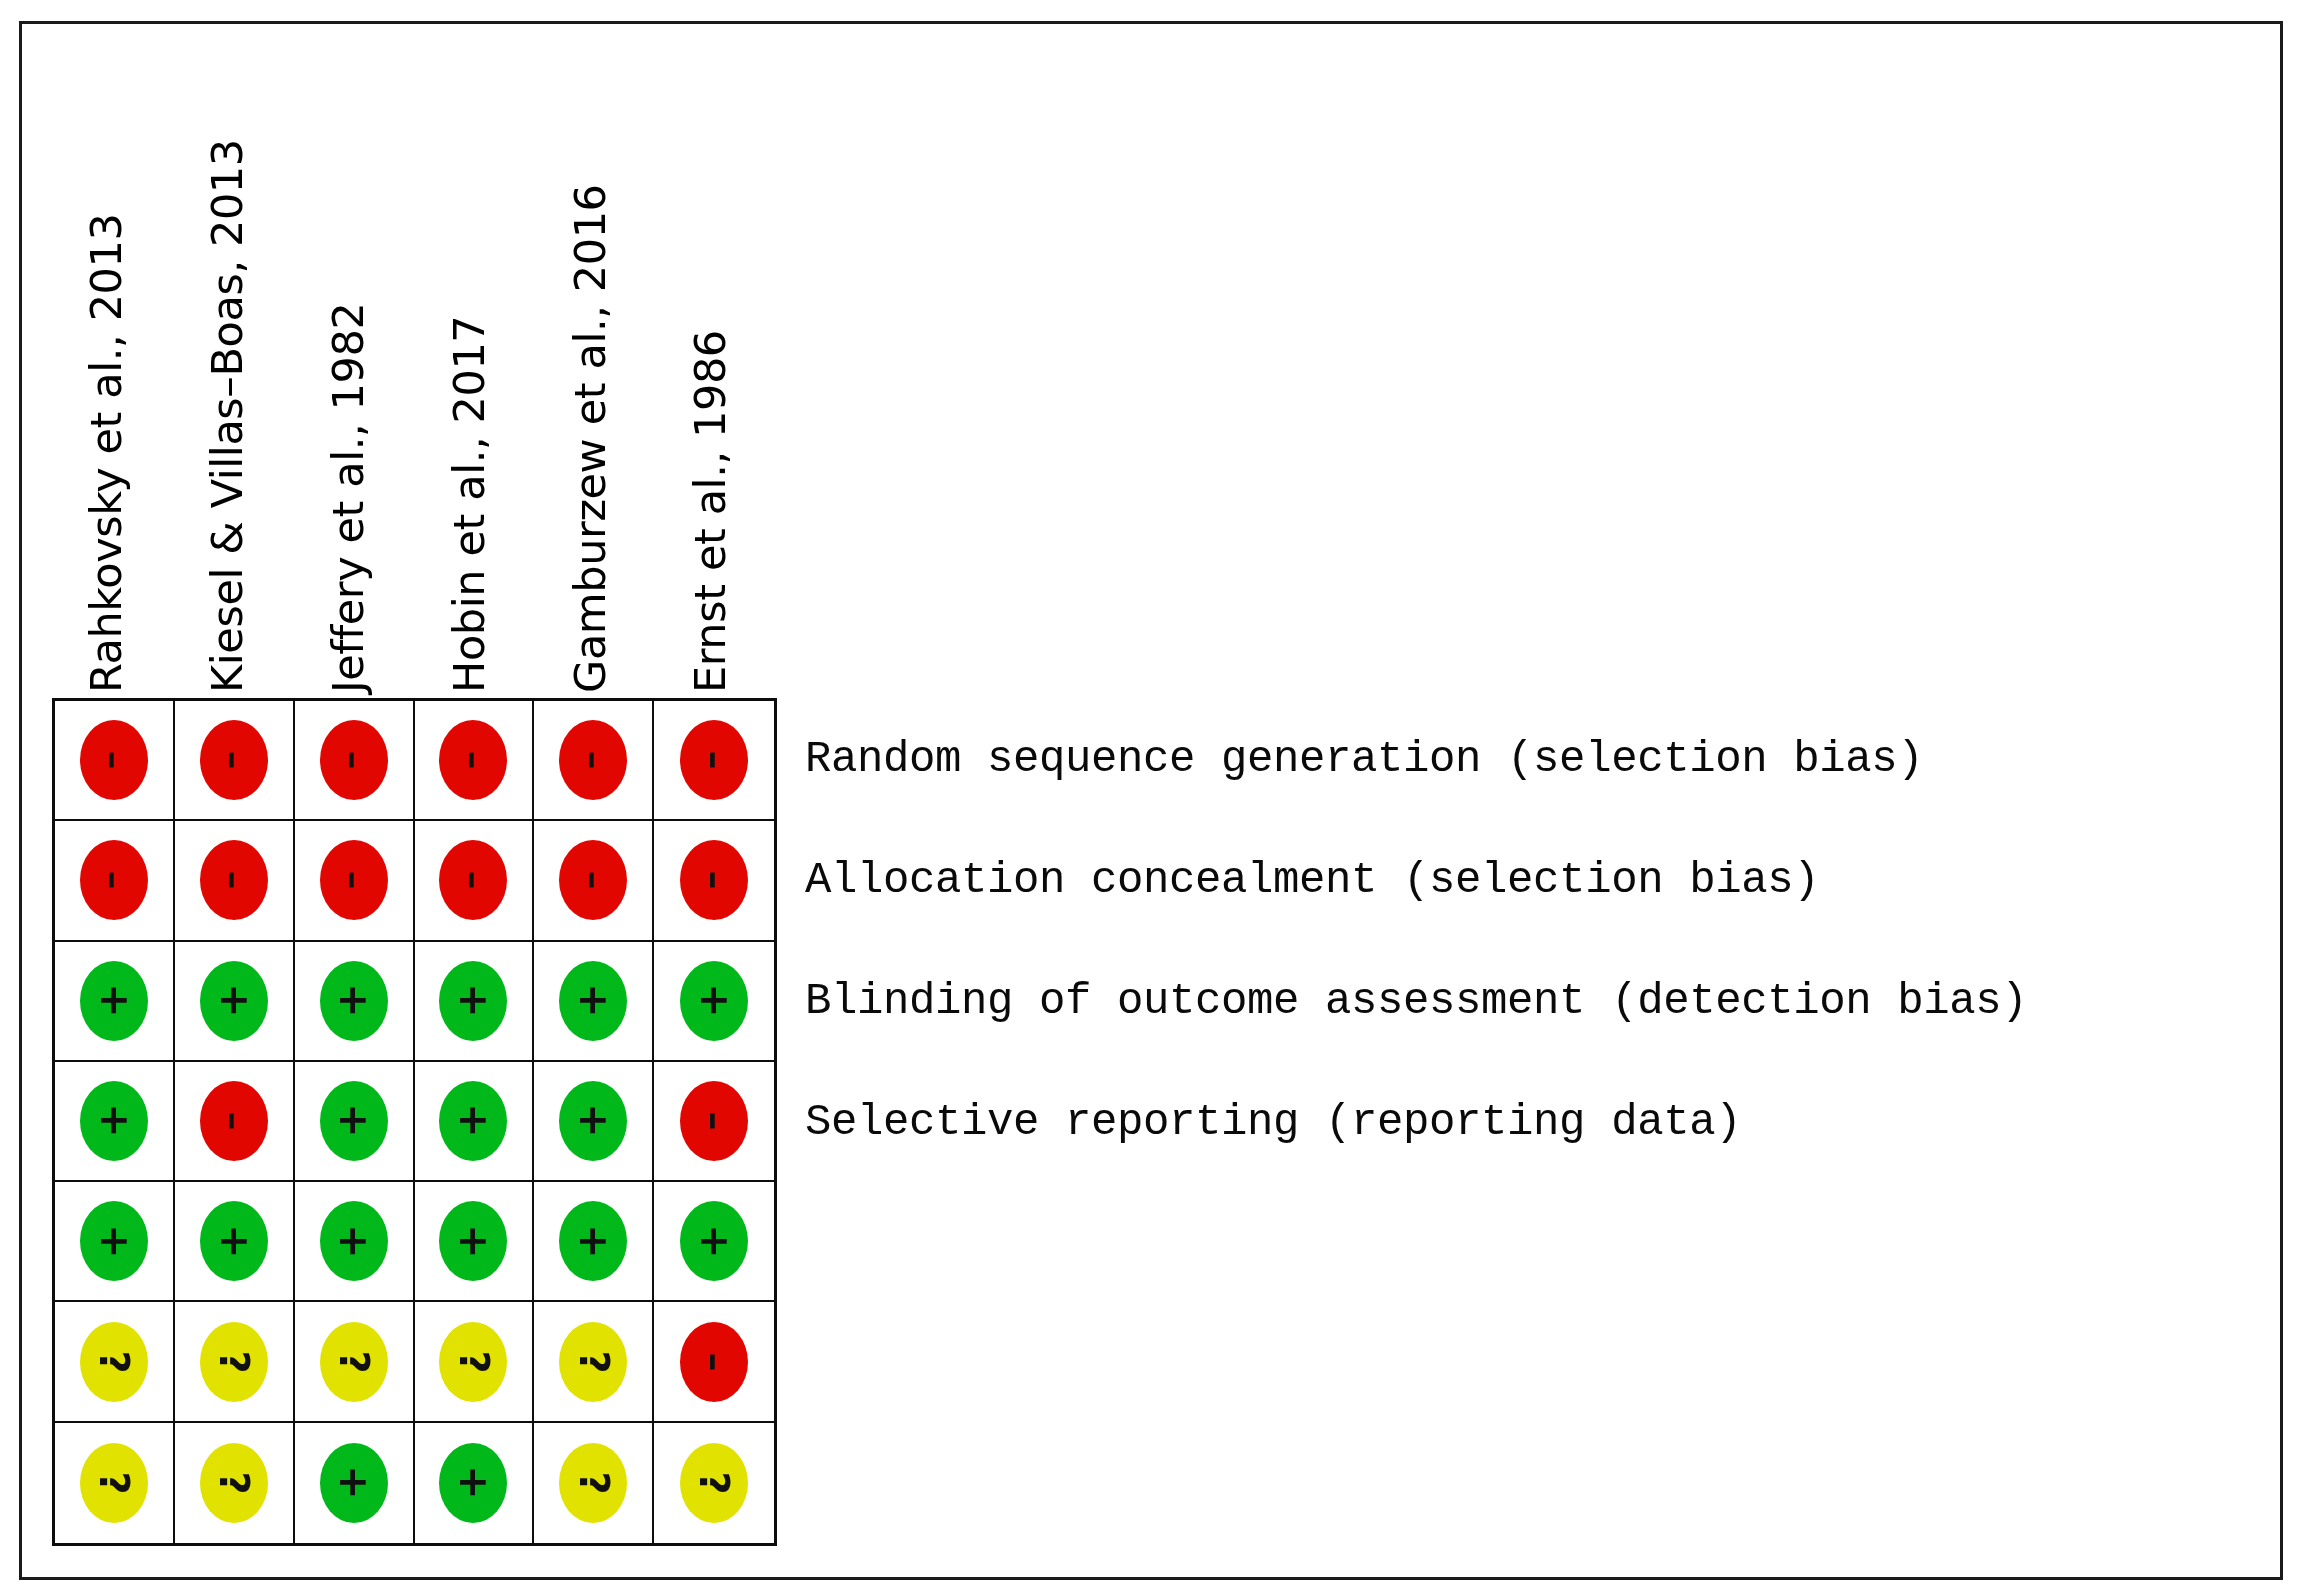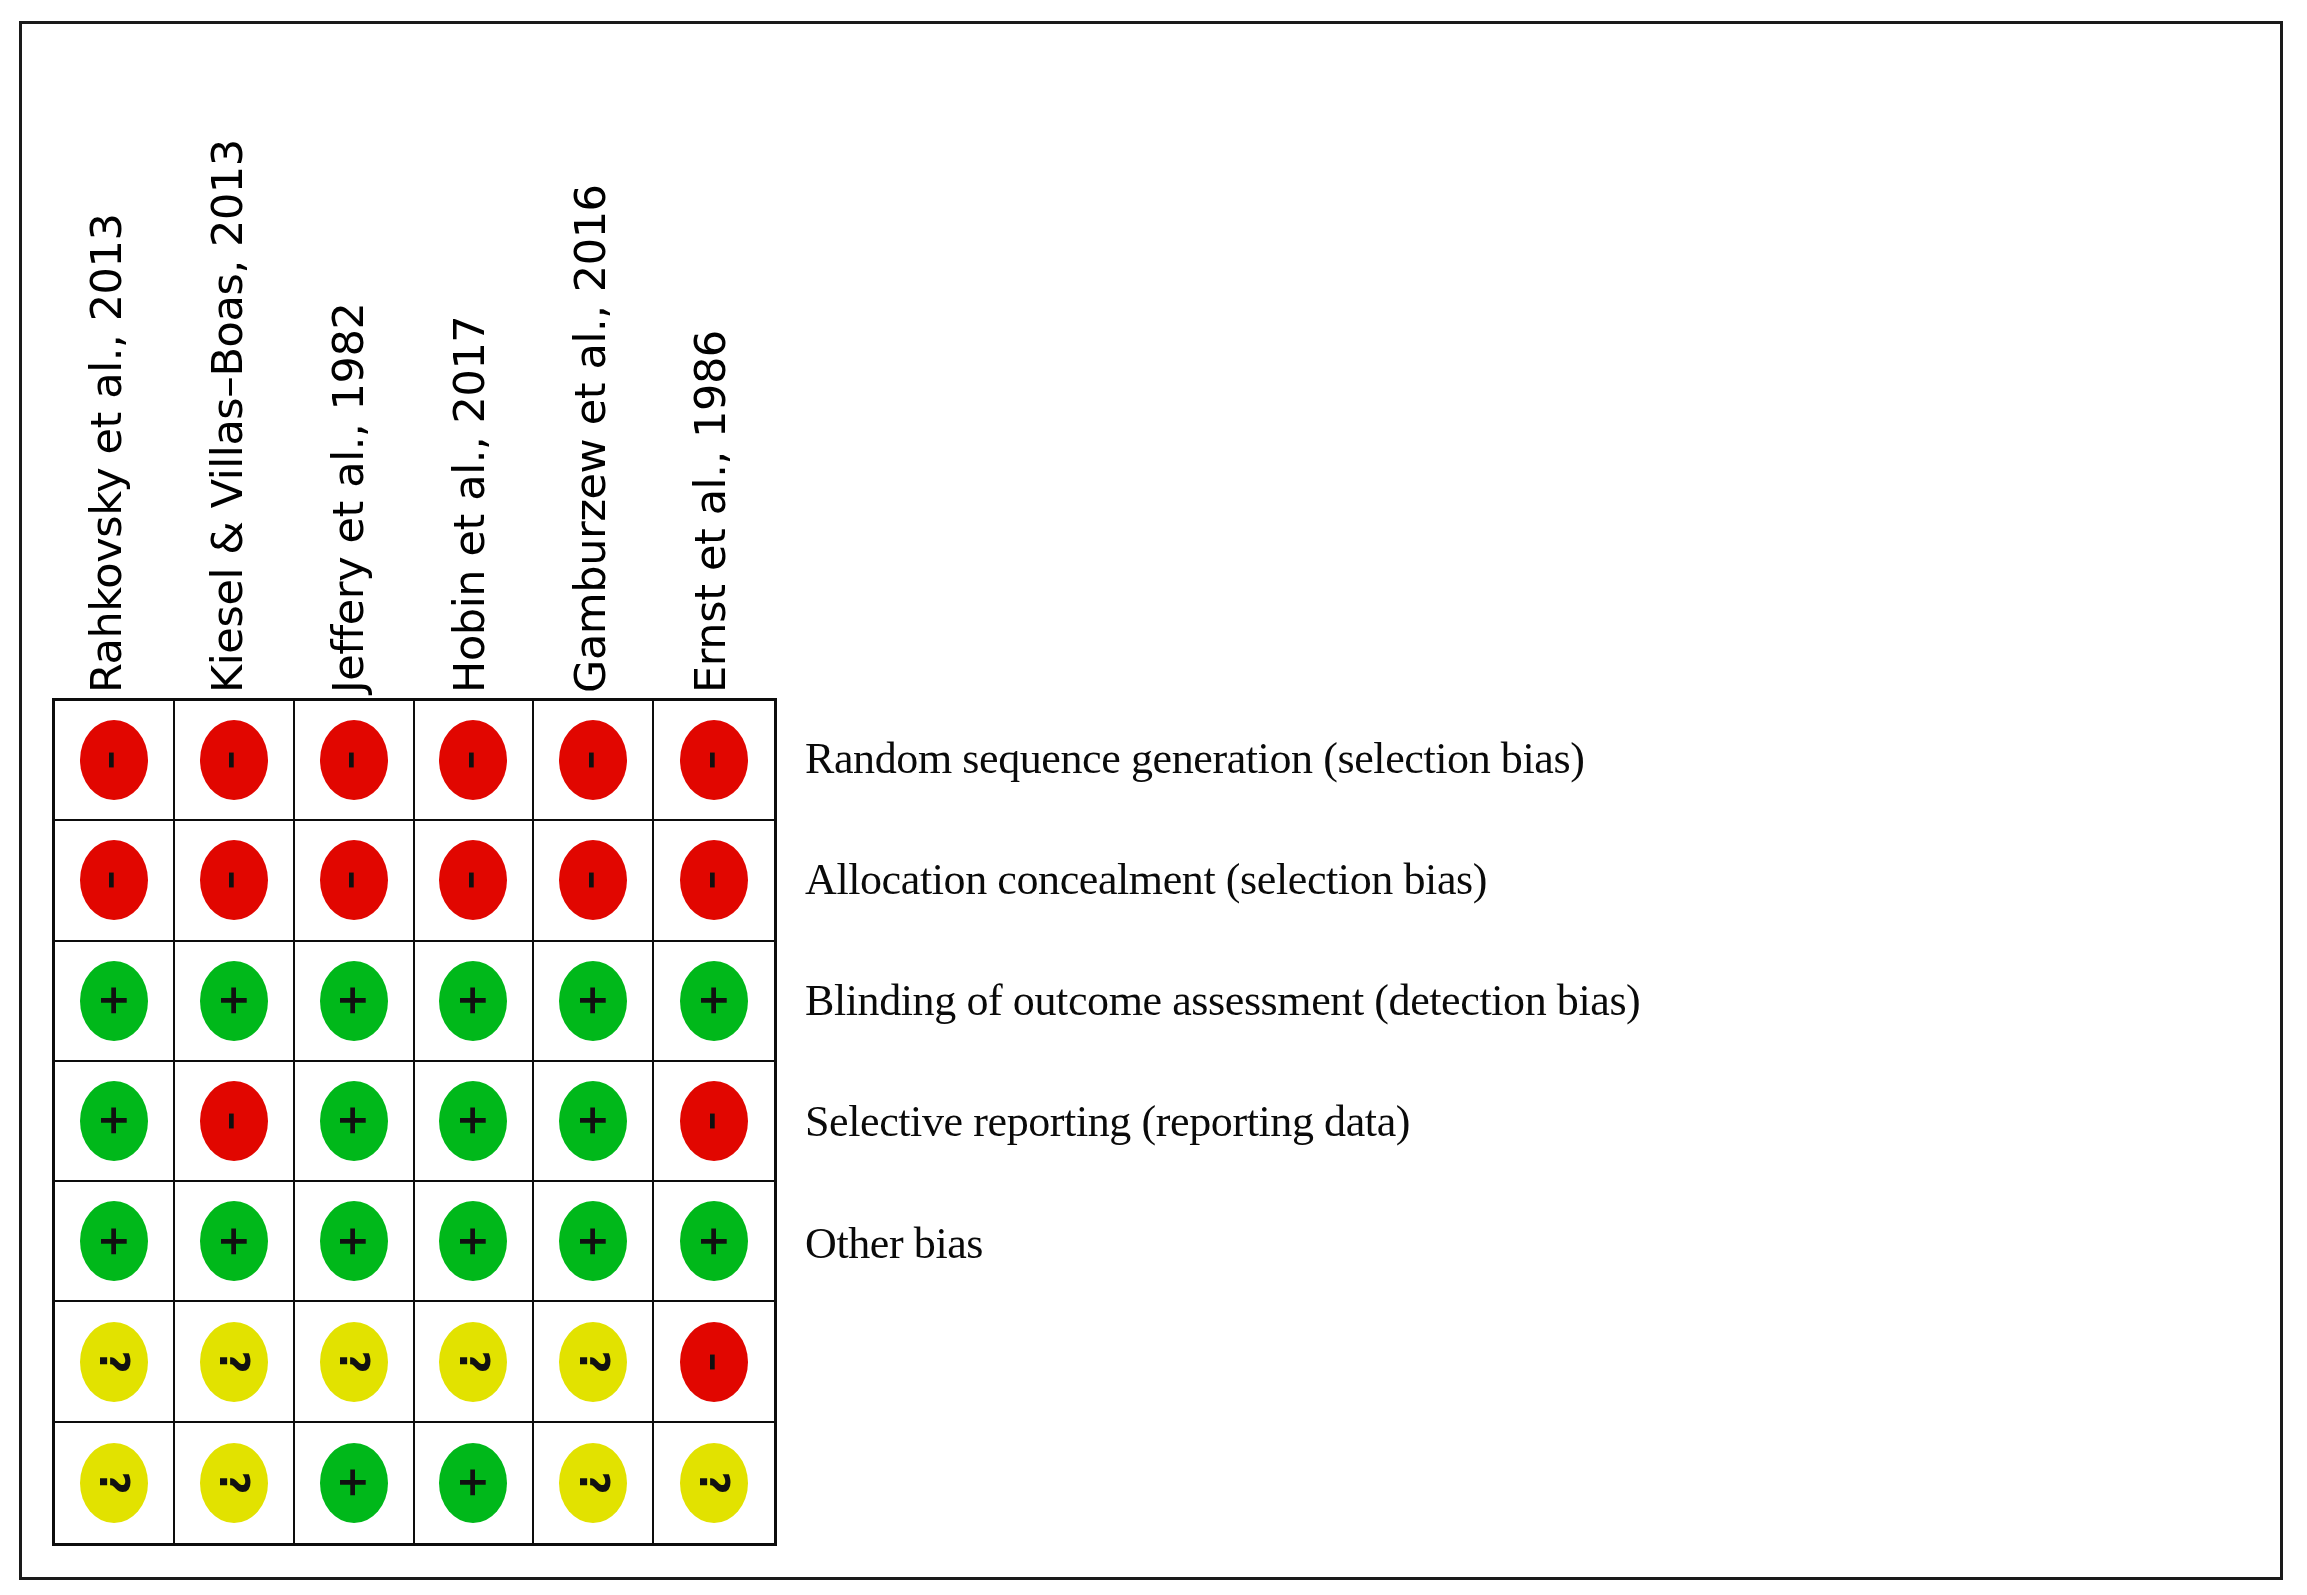--- a/index.html
+++ b/index.html
@@ -127,21 +127,21 @@
     left: 805px;
     top: 698px;
     width: 1438px;
     height: 848px;
     display: grid;
     grid-template-rows: repeat(7, 1fr);
   }
   .row-label {
     display: flex;
     align-items: center;
-    font-family: Liberation Serif, serif;
+    font-family: Liberation Mono, monospace;
     font-size: 44px;
     color: #0a0a0a;
     white-space: nowrap;
     letter-spacing: -0.4px;
   }
 </style>
 </head>
 <body>
 
 <div id="page">
@@ -380,17 +380,16 @@
           <span class="glyph">?</span>
         </div>
       </div>
     </div>
 
   <div class="row-labels">
       <div class="row-label">Random sequence generation (selection bias)</div>
       <div class="row-label">Allocation concealment (selection bias)</div>
       <div class="row-label">Blinding of outcome assessment (detection bias)</div>
       <div class="row-label">Selective reporting (reporting data)</div>
-      <div class="row-label">Other bias</div>
     </div>
 
 </div>
 
 
 </body></html>

